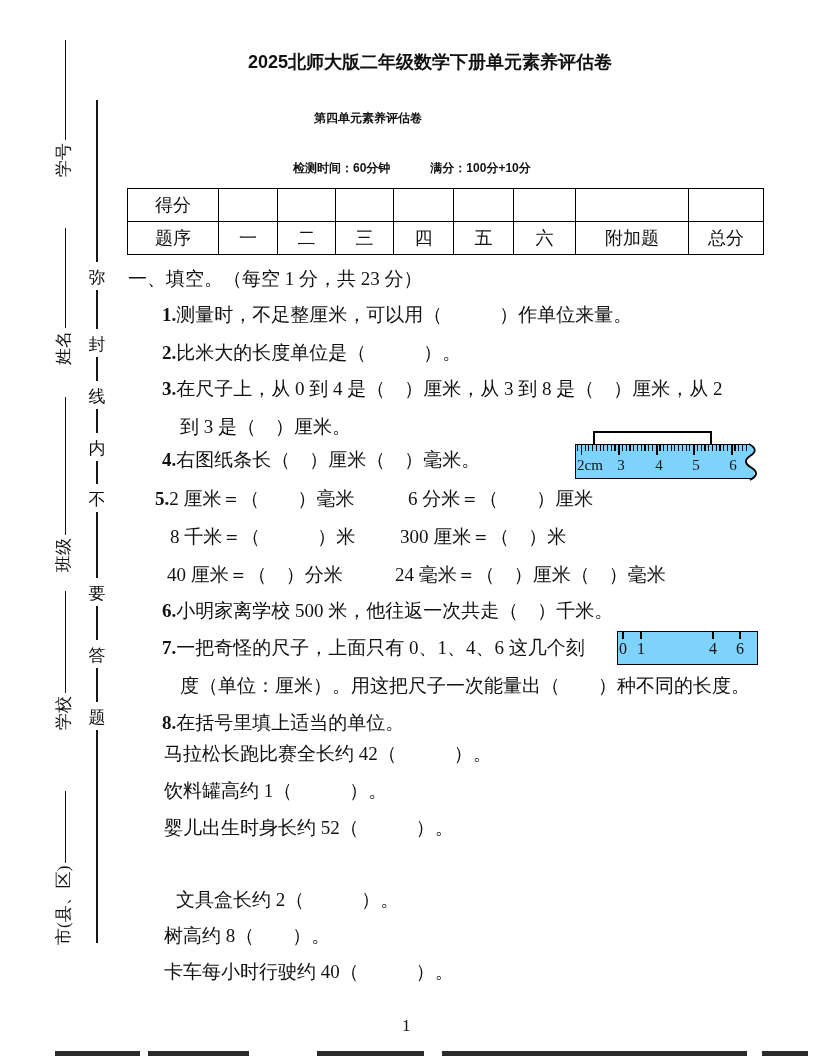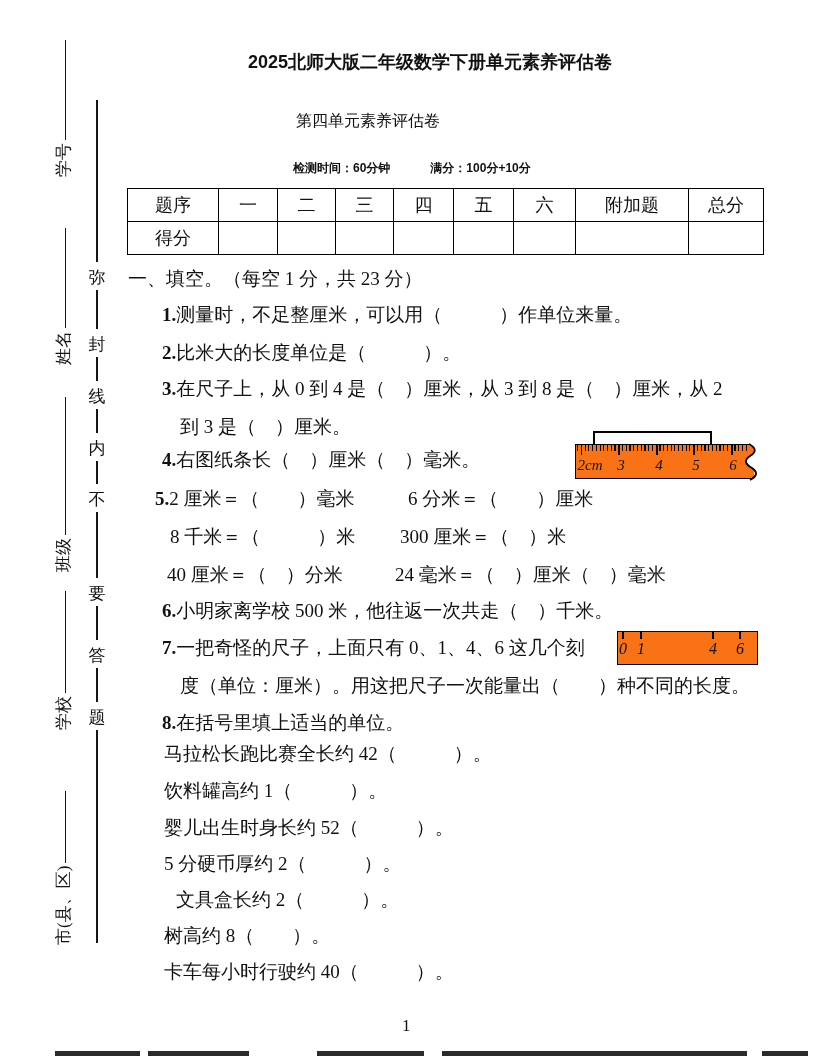--- a/index.html
+++ b/index.html
@@ -1,37 +1,37 @@
 <!DOCTYPE html>
 <html><head>
 <meta charset="utf-8">
 <style>
   html,body{margin:0;padding:0;background:#fff;}
   .page{position:relative;width:816px;height:1056px;background:#fff;overflow:hidden;
         font-family:"Liberation Serif",serif;color:#111;}
   .abs{position:absolute;white-space:nowrap;line-height:1.2;}
   
   .title{font-family:"Liberation Sans",sans-serif;font-weight:bold;font-size:18px;transform:translateX(-50%);}
-  .subtitle{font-family:"Liberation Sans",sans-serif;font-weight:normal;font-size:16px;transform:translateX(-50%);}
+  .subtitle{font-family:"Liberation Sans",sans-serif;font-weight:bold;font-size:12px;transform:translateX(-50%);}
   .examinfo{font-family:"Liberation Sans",sans-serif;font-weight:bold;font-size:12px;}
   .examinfo .gap{margin-left:40px;}
   
   table.score{position:absolute;left:127px;top:188px;border-collapse:collapse;table-layout:fixed;}
   table.score td{border:1.6px solid #000;height:32px;text-align:center;font-size:18px;padding:0;}
   
   .bl{position:absolute;white-space:nowrap;font-size:19px;line-height:1.15;}
   .qnum{font-weight:bold;font-family:"Liberation Serif",serif;}
   
   .sealchar{position:absolute;left:88px;width:18px;text-align:center;font-size:17px;}
   .sealseg{position:absolute;left:96px;width:1.5px;background:#161616;}
   .vlabel{position:absolute;transform-origin:0 0;transform:rotate(-90deg);white-space:nowrap;font-size:17px;line-height:20px;}
   .uline{display:inline-block;height:0;border-top:1.5px solid #151515;vertical-align:middle;margin-left:3px;}
   
   .strip{position:absolute;border:2px solid #000;background:#fff;}
-  .ruler{position:absolute;border:1.6px solid #000;background:#f97316;font-style:italic;}
+  .ruler{position:absolute;border:1.6px solid #000;background:#7dd3fc;}
   .r4{border-right:none;}
   .r4minor{position:absolute;top:0;left:1px;width:172px;height:6px;
            background:repeating-linear-gradient(90deg,#000 0 1px,transparent 1px 3.75px);}
   .r4major{position:absolute;top:0;left:5px;width:158px;height:10px;
            background:repeating-linear-gradient(90deg,#000 0 1.5px,transparent 1.5px 37.5px);}
   .rlabel{position:absolute;font-size:15px;width:14px;text-align:center;}
   .tick7{position:absolute;top:0;width:1.5px;height:7px;background:#000;}
   .botseg{position:absolute;top:1051px;height:5px;background:#2b2b2b;}
   .pagenum{font-size:17px;}
 </style>
@@ -87,41 +87,41 @@
         <col style="width:58px">
         <col style="width:58px">
       <col style="width:60px">
         <col style="width:60px">
         <col style="width:62px">
         <col style="width:113px">
         <col style="width:75px">
     </colgroup>
     <tbody>
         <tr>
+      <td>得分</td>
+      <td></td>
+      <td></td>
+      <td></td>
+      <td></td>
+      <td></td>
+      <td></td>
+      <td></td>
+      <td></td>
+    </tr>
+    <tr>
       <td>题序</td>
       <td>一</td>
       <td>二</td>
       <td>三</td>
       <td>四</td>
       <td>五</td>
       <td>六</td>
       <td>附加题</td>
       <td>总分</td>
     </tr>
-    <tr>
-      <td>得分</td>
-      <td></td>
-      <td></td>
-      <td></td>
-      <td></td>
-      <td></td>
-      <td></td>
-      <td></td>
-      <td></td>
-    </tr>
   </tbody>
     </table>
 
   <div class="bl" style="left:128px;top:268px;">一、填空。（每空 1 分，共 23 分）</div>
 
   <div class="bl" style="left:162px;top:304px;">
     <span class="qnum">1.</span><span>测量时，不足整厘米，可以用（　　　）作单位来量。</span>
   </div>
   <div class="bl" style="left:162px;top:342px;">
     <span class="qnum">2.</span><span>比米大的长度单位是（　　　）。</span>
@@ -150,21 +150,20 @@
     <span class="qnum">7.</span><span>一把奇怪的尺子，上面只有 0、1、4、6 这几个刻</span>
   </div>
   <div class="bl" style="left:180px;top:675px;">度（单位：厘米）。用这把尺子一次能量出（　　）种不同的长度。</div>
   <div class="bl" style="left:162px;top:712px;">
     <span class="qnum">8.</span><span>在括号里填上适当的单位。</span>
   </div>
 
   <div class="bl" style="left:164px;top:743px;">马拉松长跑比赛全长约 42（　　　）。</div>
   <div class="bl" style="left:164px;top:780px;">饮料罐高约 1（　　　）。</div>
   <div class="bl" style="left:164px;top:817px;">婴儿出生时身长约 52（　　　）。</div>
-  <div class="bl" style="left:164px;top:853px;">5 分硬币厚约 2（　　　）。</div>
   <div class="bl" style="left:164px;top:889px;margin-left:12px;">文具盒长约 2（　　　）。</div>
   <div class="bl" style="left:164px;top:925px;">树高约 8（　　）。</div>
   <div class="bl" style="left:164px;top:961px;">卡车每小时行驶约 40（　　　）。</div>
 
   <div class="strip" style="left:593px;top:431px;width:115px;height:11px;"></div>
   <div class="ruler r4" style="left:575px;top:444px;width:178px;height:33px;">
     <div class="r4minor"></div>
     <div class="r4major"></div>
     <span class="rlabel" style="left:0px;top:12px;width:28px;">2cm</span>
     <span class="rlabel" style="left:38px;top:12px;">3</span>

